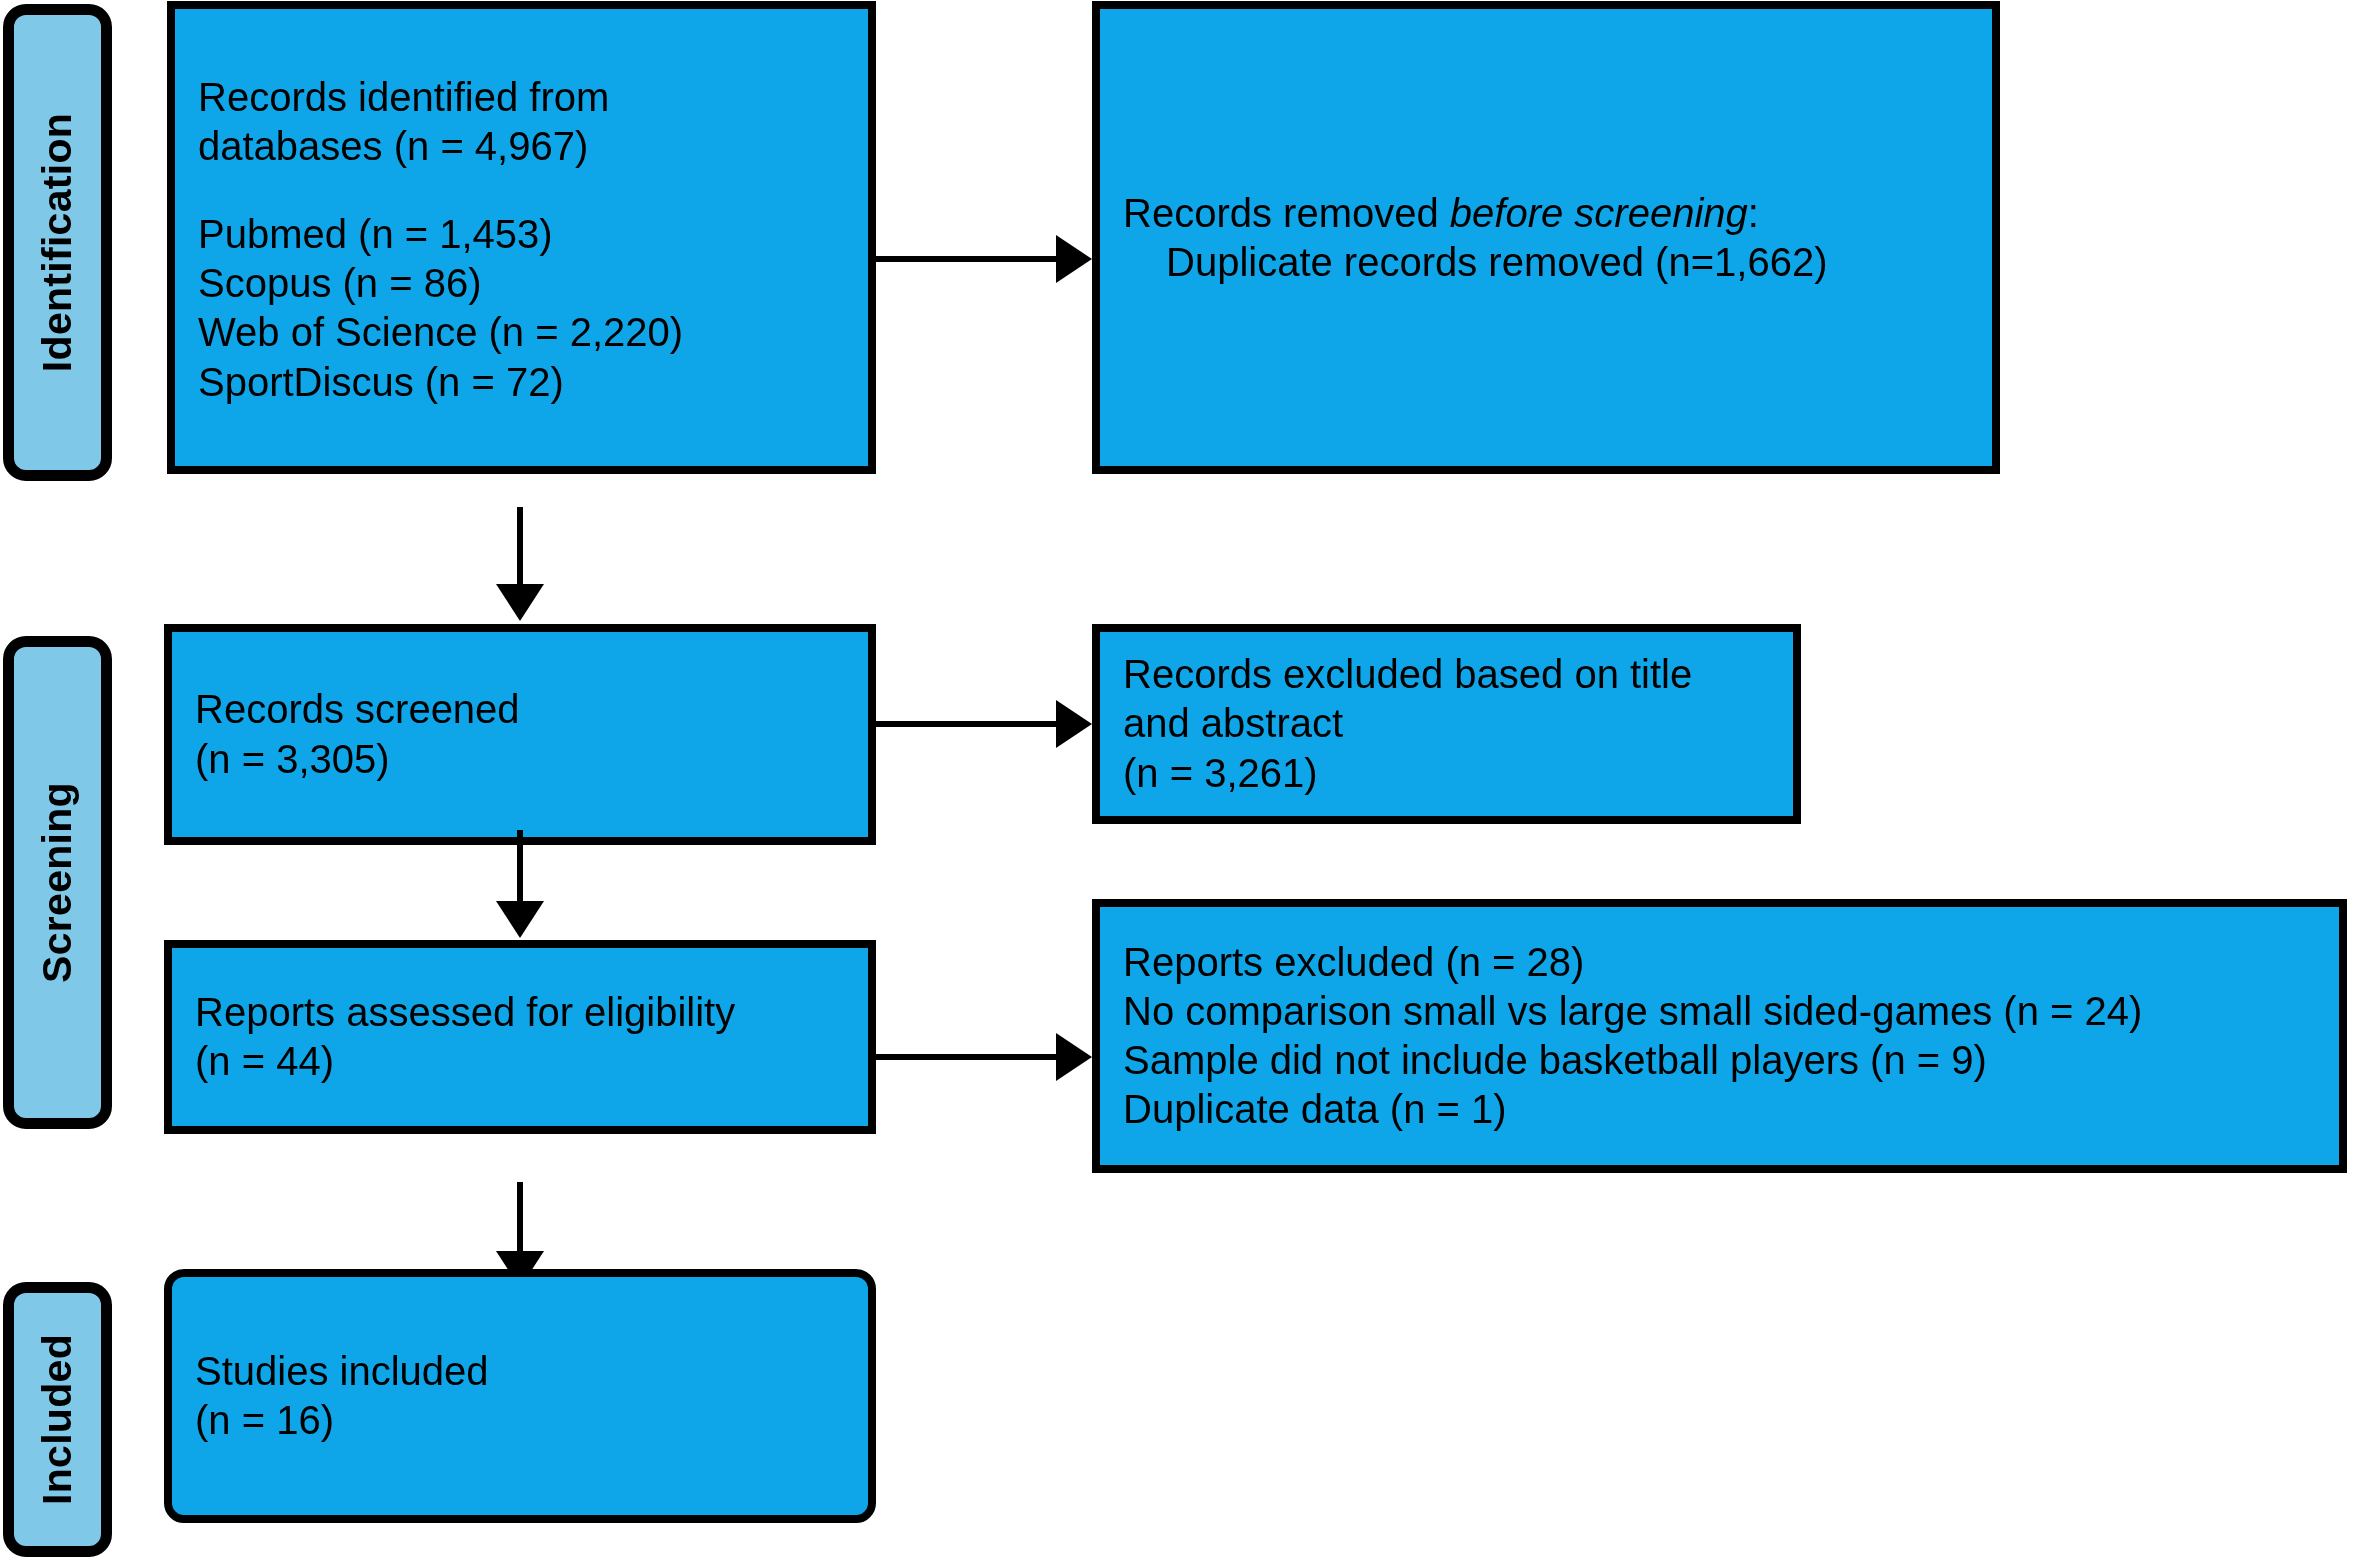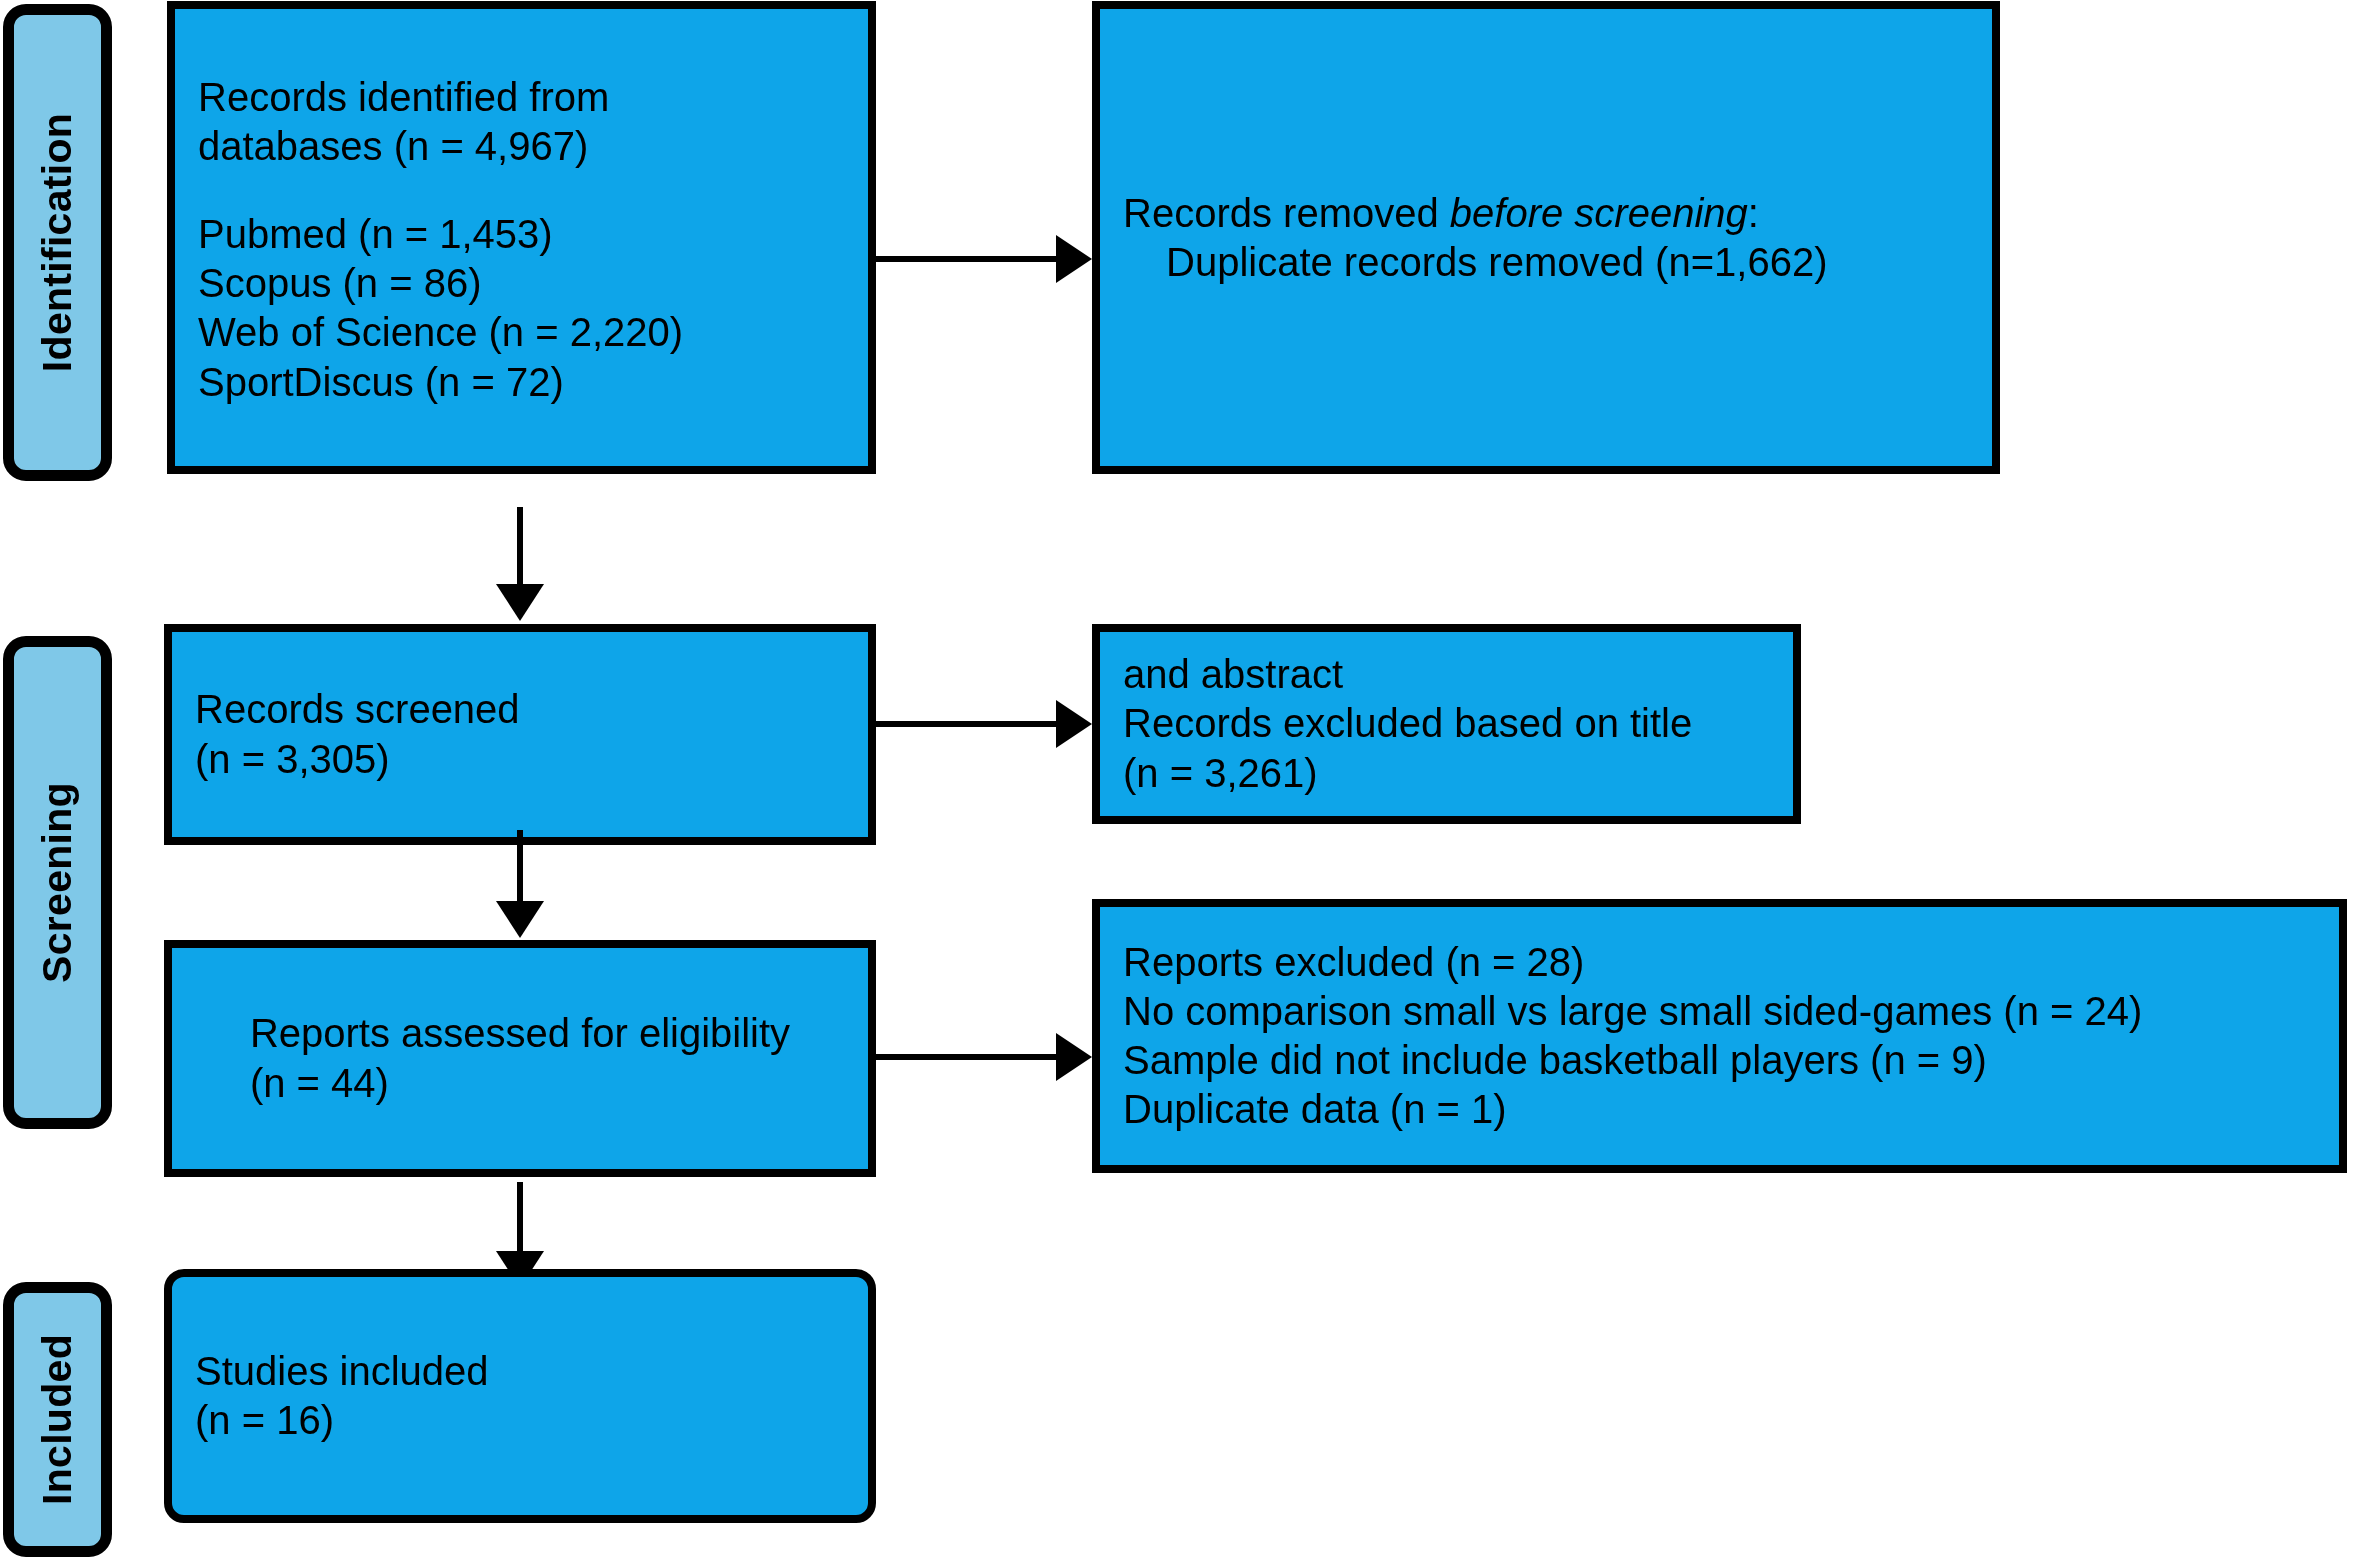--- a/index.html
+++ b/index.html
@@ -141,33 +141,33 @@
 
   <div class="node" style="left:164px; top:624px; width:712px; height:221px;">
     <div class="node-body">
       <span class="line">Records screened</span>
       <span class="line">(n = 3,305)</span>
     </div>
   </div>
 
   <div class="node" style="left:1092px; top:624px; width:709px; height:200px;">
     <div class="node-body">
+      <span class="line">Records excluded based on title</span>
       <span class="line">and abstract</span>
-      <span class="line">Records excluded based on title</span>
       <span class="line">(n = 3,261)</span>
     </div>
   </div>
 
   <div class="conn-h" style="left:876px; top:721px; width:180px;"></div>
   <div class="arrow-right" style="left:1056px; top:700px;"></div>
 
   <div class="conn-v" style="left:517px; top:830px; height:73px;"></div>
   <div class="arrow-down" style="left:496px; top:901px;"></div>
 
-  <div class="node" style="left:164px; top:940px; width:712px; height:237px;align-items:center;">
+  <div class="node" style="left:164px; top:940px; width:712px; height:194px;">
     <div class="node-body">
       <span class="line">Reports assessed for eligibility</span>
       <span class="line">(n = 44)</span>
     </div>
   </div>
 
   <div class="node" style="left:1092px; top:899px; width:1255px; height:274px;">
     <div class="node-body">
       <span class="line">Reports excluded (n = 28)</span>
       <span class="line">No comparison small vs large small sided-games (n = 24)</span>

